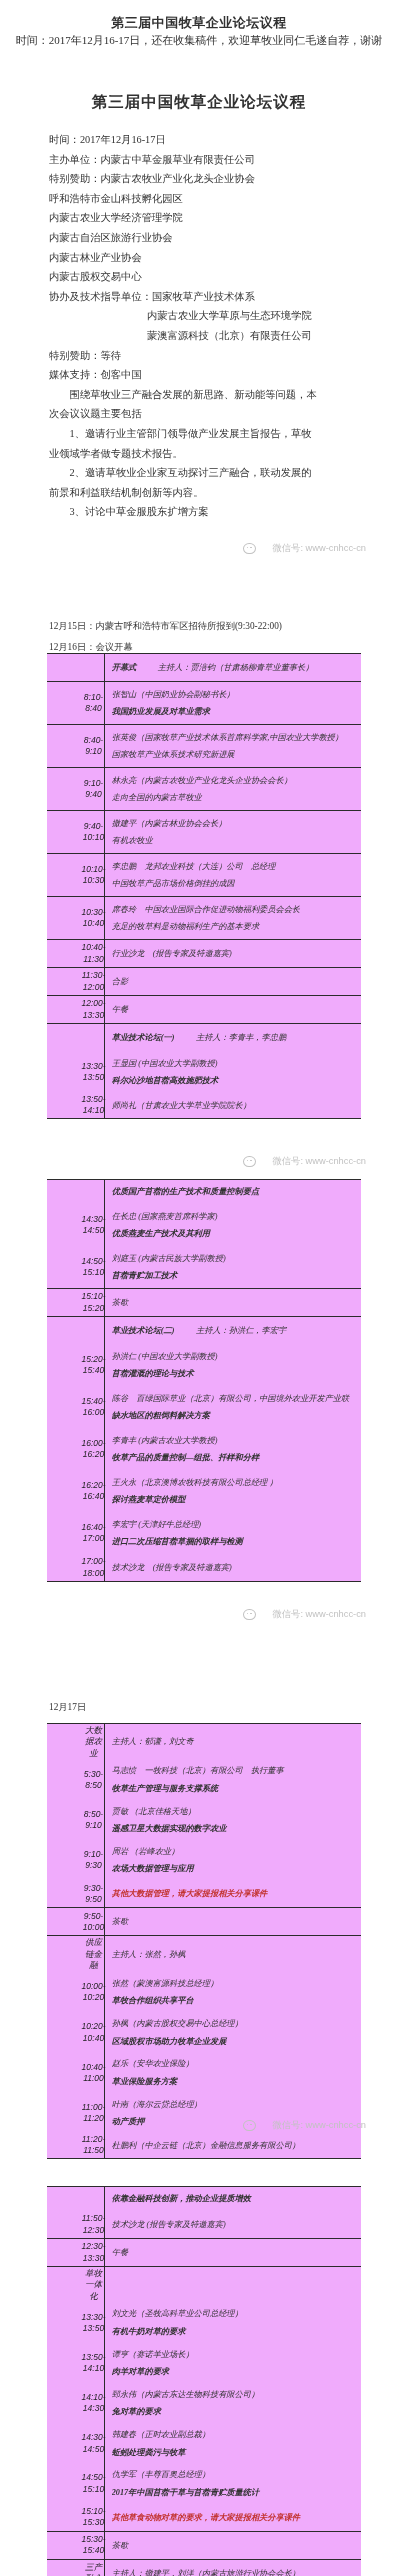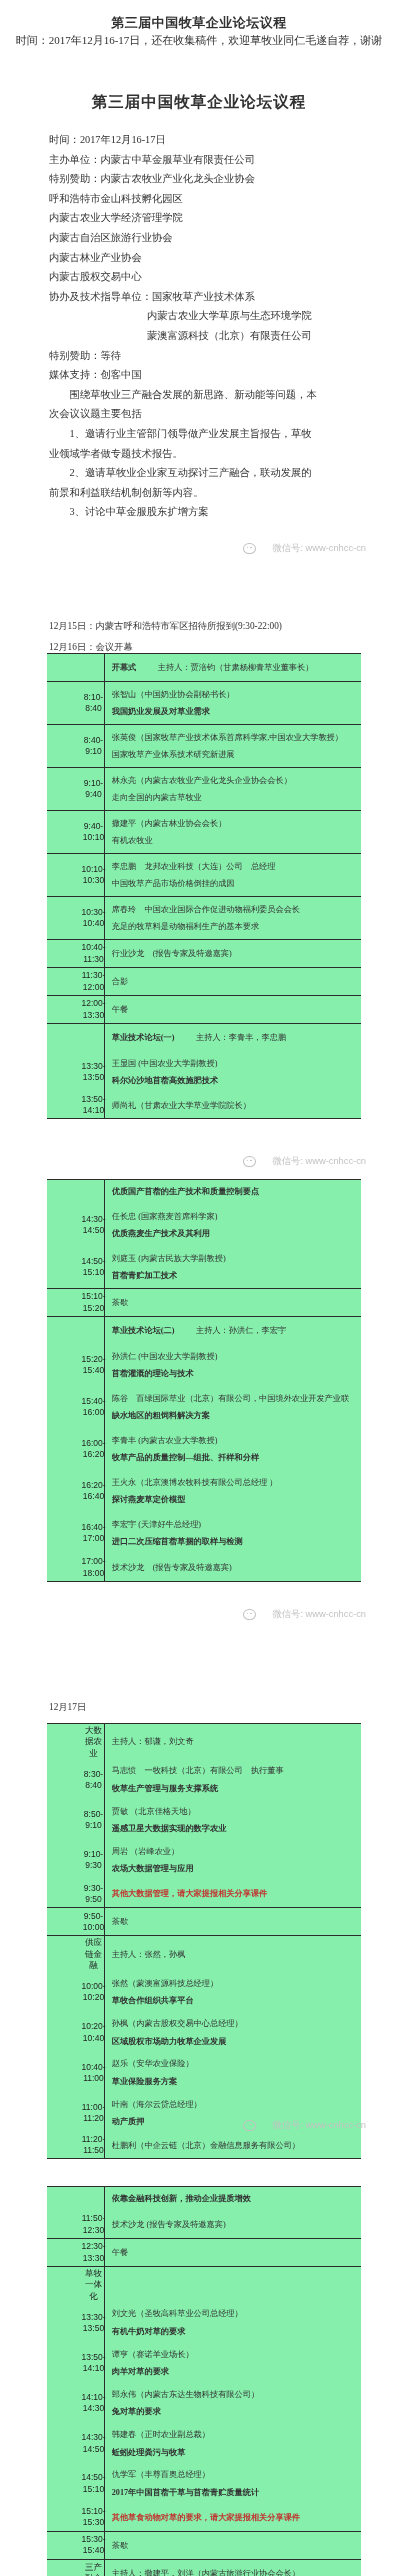--- a/index.html
+++ b/index.html
@@ -17,21 +17,21 @@
   
   .intro{top:130px;left:49px;width:319px;font-size:10.3px;}
   .intro .iline{line-height:19.6px;white-space:nowrap;font-family:Liberation Serif, serif;}
   .intro .ind1{padding-left:20.6px;}
   .intro .ind2{padding-left:98px;}
   
   .dayline{left:49px;width:330px;font-size:9.3px;line-height:20.6px;white-space:nowrap;}
   .day2line{left:49px;width:155px;font-size:9.3px;}
   
   .agtable{left:47px;width:314px;border-top:1.5px solid var(--border);border-bottom:1.5px solid var(--border);
-           box-sizing:border-box;background:#86efac;}
+           box-sizing:border-box;background:#f0abfc;font-style:italic;}
   .trow{display:flex;align-items:stretch;}
   .trow.sep{border-top:0.5px solid var(--border);}
   .tcell{width:58px;min-width:58px;border-right:1px solid var(--border);display:flex;flex-direction:column;
          align-items:center;justify-content:center;font-family:"Liberation Sans","DejaVu Sans",sans-serif;
          font-size:8.5px;color:#1e1e1e;text-align:center;box-sizing:border-box;padding:1px 0;}
   .mcell{flex:1;display:flex;flex-direction:column;justify-content:center;padding:2.6px 3.1px 2.6px 6.7px;
          font-size:8.2px;box-sizing:border-box;}
   .ln{line-height:17.5px;white-space:nowrap;overflow:hidden;}
   .trow.section{min-height:27px;}
   .trow.single{min-height:27px;}
@@ -297,21 +297,21 @@
       <div class="trow section">
         <div class="tcell">
           <div class="lbl">大数据农业</div>
         </div>
         <div class="mcell">
           <div class="ln">主持人：郁谦，刘文奇</div>
         </div>
       </div>
       <div class="trow speaker">
         <div class="tcell">
-          <div class="lbl">8:30-8:40</div>
+          <div class="lbl">5:30-8:50</div>
         </div>
         <div class="mcell">
           <div class="ln">马志愤　一牧科技（北京）有限公司　执行董事</div>
           <div class="ln tt">牧草生产管理与服务支撑系统</div>
         </div>
       </div>
       <div class="trow speaker">
         <div class="tcell">
           <div class="lbl">8:50-9:10</div>
         </div>

